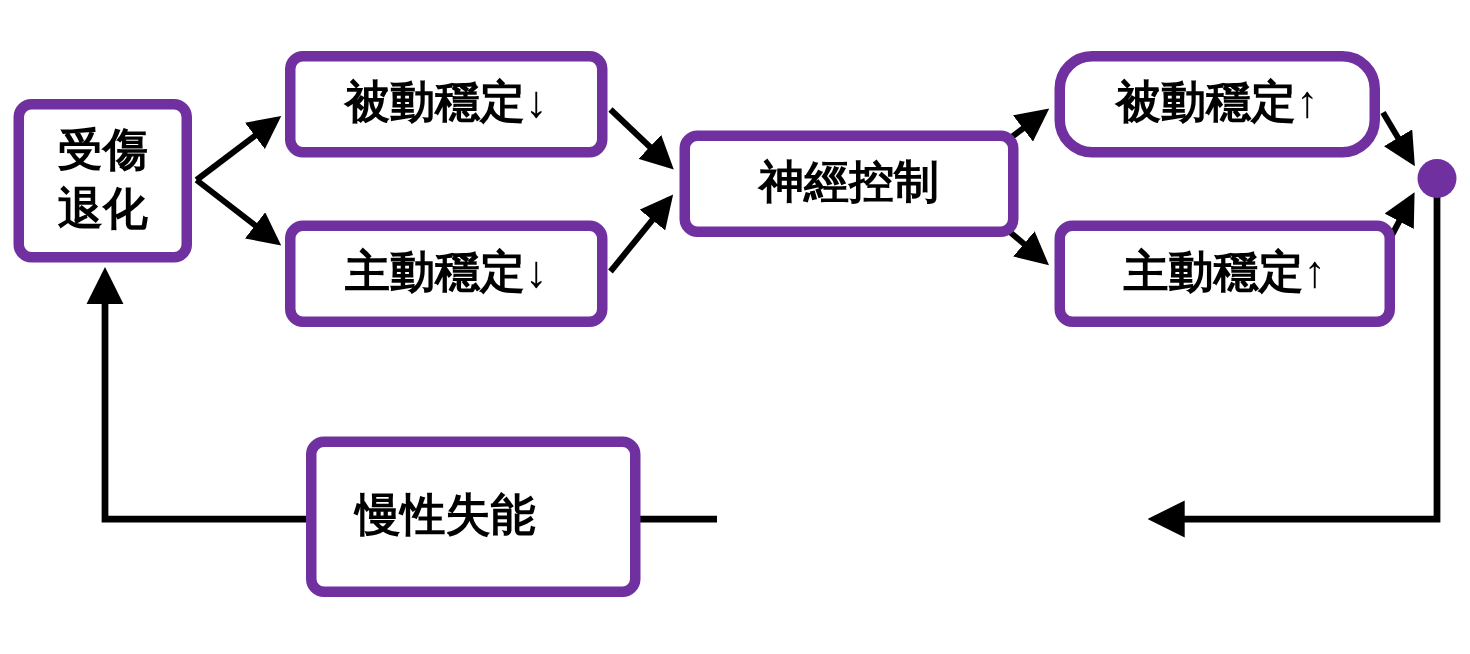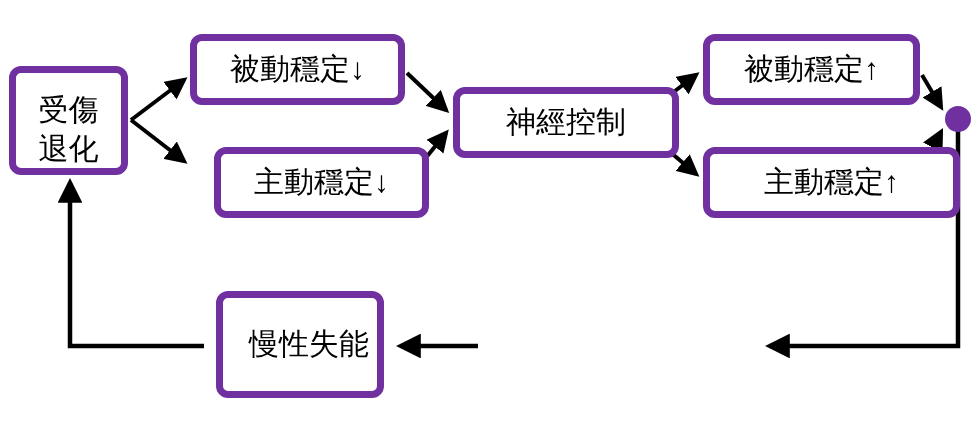--- a/index.html
+++ b/index.html
@@ -26,37 +26,37 @@
     position: absolute;
     box-sizing: border-box;
     border: 7px solid #7030A0;
     border-radius: 12px;
     background: #ffffff;
     display: flex;
     flex-direction: column;
     justify-content: center;
     align-items: center;
     font-size: 30px;
-    font-weight: normal;
+    font-weight: bold;
     line-height: 1.28;
     color: #000000;
     white-space: nowrap;
   }
   .node.align-left {
     align-items: flex-start;
     padding-left: 26px;
   }
-  .node-injury        { left: 9px;   top: 66px;  width: 119px; height: 109px; justify-content: flex-end; }
+  .node-injury        { left: 9px;   top: 66px;  width: 119px; height: 109px; }
   .node-passive-down  { left: 190px; top: 34px;  width: 215px; height: 71px; }
-  .node-active-down   { left: 190px; top: 147px; width: 215px; height: 71px; margin-left: 24px; }
+  .node-active-down   { left: 190px; top: 147px; width: 215px; height: 71px; }
   .node-neural        { left: 453px; top: 87px;  width: 226px; height: 71px; }
-  .node-passive-up    { left: 703px; top: 34px;  width: 217px; height: 71px; }
-  .node-active-up     { left: 703px; top: 147px; width: 257px; height: 71px; }
+  .node-passive-up    { left: 703px; top: 34px;  width: 217px; height: 71px; border-radius: 25px; }
+  .node-active-up     { left: 703px; top: 147px; width: 227px; height: 71px; }
   .node-accelerated   { left: 481px; top: 270px; width: 280px; height: 148px; }
-  .node-chronic       { left: 216px; top: 291px; width: 168px; height: 107px; padding-left: 22px; text-align: center; }
+  .node-chronic       { left: 204px; top: 291px; width: 223px; height: 107px; padding-left: 22px; text-align: center; }
 </style>
 </head>
 <body>
 
 <div class="canvas">
 
   <svg class="arrow-layer" viewBox="0 0 980 436" xmlns="http://www.w3.org/2000/svg">
     <defs>
       <marker id="ah" markerUnits="strokeWidth" markerWidth="5.5" markerHeight="5.5" refX="4.4" refY="2.75" orient="auto">
         <path d="M0,0 L5.5,2.75 L0,5.5 Z" fill="#000000"></path>

